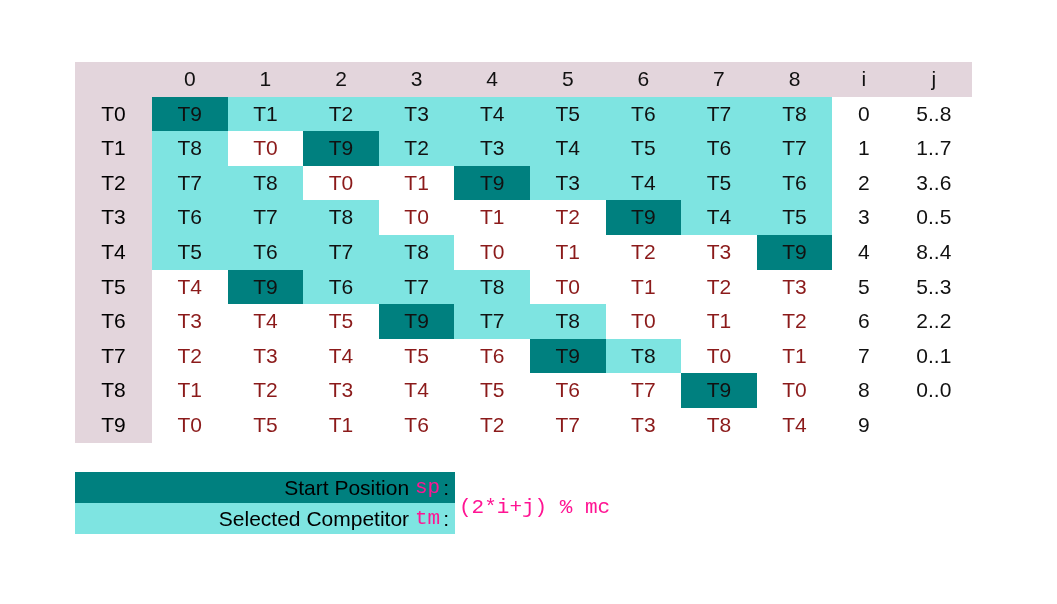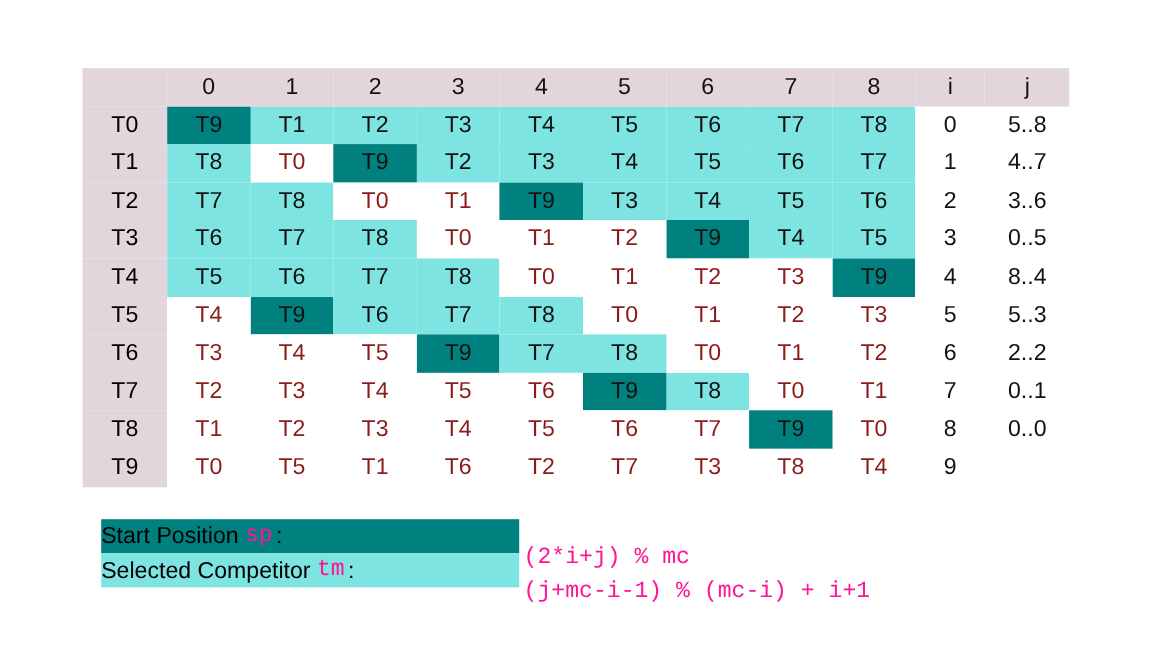--- a/index.html
+++ b/index.html
@@ -102,23 +102,23 @@
     height: 31px;
     display: flex;
     align-items: center;
   }
   .swatch {
     width: 380px;
     height: 31px;
     box-sizing: border-box;
     display: flex;
     align-items: center;
+    justify-content: flex-end;
     padding-right: 6px;
     flex: 0 0 380px;
-    margin-left: 17px;
   }
   .swatch.sp { background: #00807f; }
   .swatch.tm { background: #7ee4e1; }
   .legend-label {
     font-size: 21px;
     color: #000000;
     font-family: "Liberation Sans", sans-serif;
     white-space: pre;
   }
   .var {
@@ -182,21 +182,21 @@
           <td class="cell c-data tm">T8</td>
           <td class="cell c-data">T0</td>
           <td class="cell c-data sp">T9</td>
           <td class="cell c-data tm">T2</td>
           <td class="cell c-data tm">T3</td>
           <td class="cell c-data tm">T4</td>
           <td class="cell c-data tm">T5</td>
           <td class="cell c-data tm">T6</td>
           <td class="cell c-data tm">T7</td>
           <td class="side c-i">1</td>
-          <td class="side c-j">4..7</td>
+          <td class="side c-j">1..7</td>
         </tr>
         <tr>
           <td class="rowlab c-corner">T2</td>
           <td class="cell c-data tm">T7</td>
           <td class="cell c-data tm">T8</td>
           <td class="cell c-data">T0</td>
           <td class="cell c-data">T1</td>
           <td class="cell c-data sp">T9</td>
           <td class="cell c-data tm">T3</td>
           <td class="cell c-data tm">T4</td>
@@ -314,17 +314,16 @@
           <span class="colon">:</span>
       </div>
       <span class="formula">(2*i+j) % mc</span>
     </div>
     <div class="legend-row">
       <div class="swatch tm">
         <span class="legend-label">Selected Competitor </span>
           <span class="var">tm</span>
           <span class="colon">:</span>
       </div>
-      <span class="formula">(j+mc-i-1) % (mc-i) + i+1</span>
     </div>
   </div>
 
 </div>
 
 </body></html>

